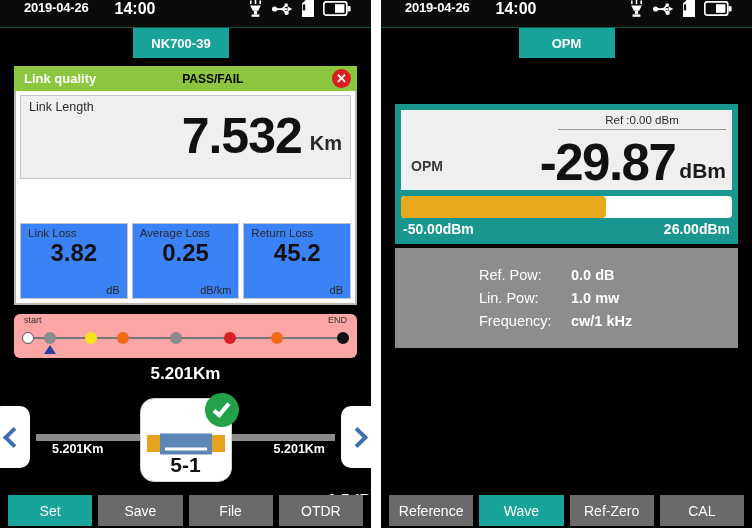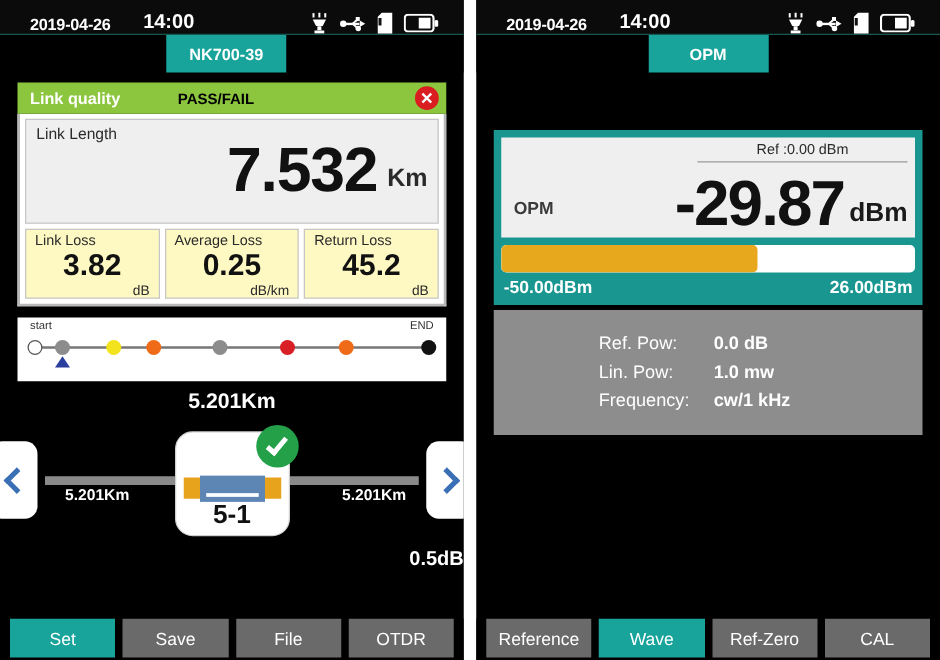--- a/index.html
+++ b/index.html
@@ -26,21 +26,21 @@
     flex: 0 0 371px;
   }
   .screen.right { margin-left: 0; }
 
   
   .statusbar {
     height: 28px;
     background: #0b0b0b;
     border-bottom: 1px solid #14584f;
     display: flex;
-    align-items: flex-end;
+    align-items: flex-start;
     padding: 0 12px;
     color: #ffffff;
   }
   .sb-date {
     font-size: 13px; font-weight: bold; letter-spacing: -0.2px;
     margin-left: 12px;
   }
   .sb-time {
     font-size: 16px; font-weight: bold;
     margin-left: 26px;
@@ -72,20 +72,21 @@
   }
 
   
   .lq-wrap { padding: 8px 14px 0 14px; }
   .lq-header {
     background: #8cc63f;
     height: 25px;
     display: flex; align-items: center;
     padding: 0 6px 0 10px;
     position: relative;
+    gap: 40px;
   }
   .lq-title { color: #ffffff; font-size: 13px; font-weight: bold; }
   .lq-passfail { color: #000000; font-size: 12px; font-weight: bold; margin-left: 46px; }
   .lq-close {
     margin-left: auto;
     width: 19px; height: 19px; border-radius: 50%;
     background: #d91d20;
     display: flex; align-items: center; justify-content: center;
     color: #ffffff; font-size: 13px; font-weight: bold; line-height: 1;
   }
@@ -111,39 +112,40 @@
   .metric-main .big {
     font-size: 50px; font-weight: bold; color: #111111;
     letter-spacing: -1px; line-height: 1.05;
   }
   .metric-main .unit { font-size: 20px; font-weight: bold; color: #2a2a2a; padding-bottom: 8px; }
 
   .metric-row { display: flex; gap: 4px; margin-top: 4px; }
   .metric-cell {
     flex: 1;
     border: 1px solid #c6c6c6;
-    background: #fef9c3;
+    background: #3b82f6;
     padding: 3px 7px 2px 7px;
-    height: 56px;
-    display: flex; flex-direction: column;
+    height: 76px;
+    display: flex; flex-direction: column; margin-top: 40px;
   }
   .metric-cell .lbl { font-size: 11.5px; color: #2a2a2a; }
   .metric-cell .val {
     font-size: 24px; font-weight: bold; color: #111111;
     text-align: center; line-height: 1.12; margin-top: 1px;
   }
   .metric-cell .unit { font-size: 11px; color: #2a2a2a; text-align: right; margin-top: auto; }
 
   
   .map-strip {
     margin: 9px 14px 0 14px;
-    background: #ffffff;
-    height: 51px;
+    background: #fca5a5;
+    height: 44px;
     position: relative;
     padding: 0 10px;
+    border-radius: 6px;
   }
   .map-strip .cap {
     position: absolute; top: 1px; font-size: 9px; color: #333333;
   }
   .map-strip .cap.start { left: 10px; }
   .map-strip .cap.end { right: 10px; }
   .map-line {
     position: absolute; left: 14px; right: 14px; top: 23px;
     height: 2px; background: #777777;
   }

